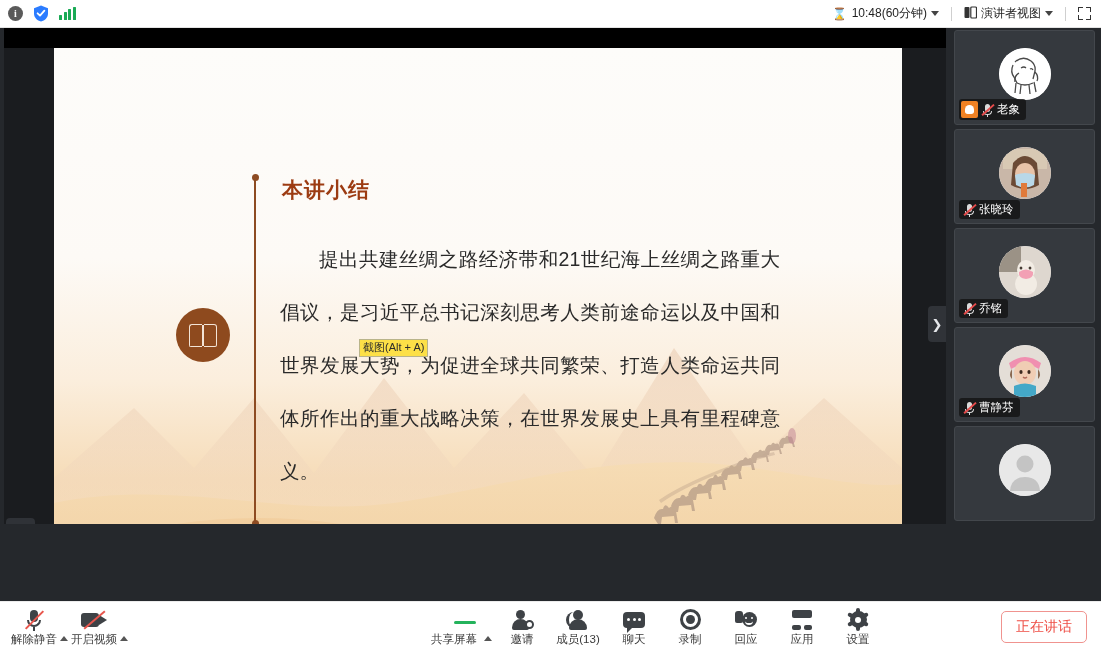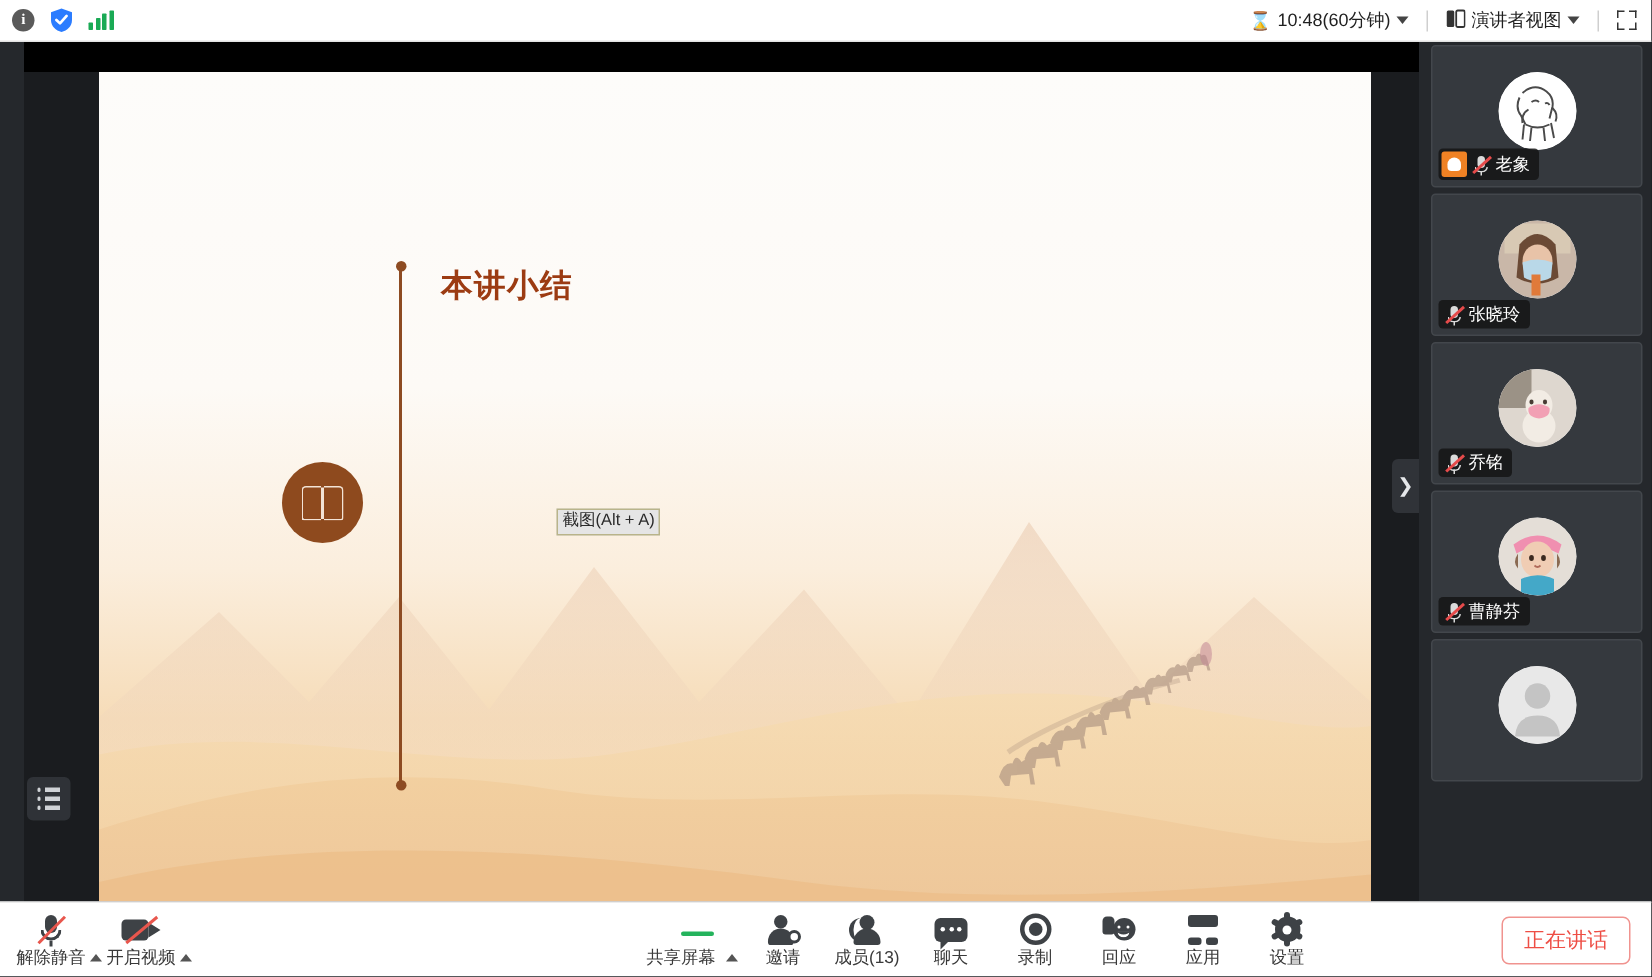--- a/index.html
+++ b/index.html
@@ -45,21 +45,21 @@
   .icon-hourglass { font-size: 12px; color: #333; }
   .fs-icon { width: 13px; height: 13px; position: relative; display:inline-block; }
   .fs-icon span { position: absolute; width: 5px; height: 5px; border: 1.6px solid #333; }
   .fs-icon span:nth-child(1){ top:0; left:0; border-right:none; border-bottom:none; }
   .fs-icon span:nth-child(2){ top:0; right:0; border-left:none; border-bottom:none; }
   .fs-icon span:nth-child(3){ bottom:0; left:0; border-right:none; border-top:none; }
   .fs-icon span:nth-child(4){ bottom:0; right:0; border-left:none; border-top:none; }
 
   
   .stage {
-    position: absolute; top: 28px; left: 16px; width: 946px; height: 573px;
+    position: absolute; top: 28px; left: 4px; width: 946px; height: 496px;
     background: #1a1c1f; overflow: hidden;
   }
   .stage-blackbar { position:absolute; top:0; left:0; width:100%; height:20px; background:#000; }
 
   .slide {
     position: absolute; top: 20px; left: 50px; width: 848px; height: 553px;
     background: linear-gradient(180deg,#fdfcfa 0%, #fdfaf6 38%, #fbeedd 60%, #f6dcb8 78%, #f4d6ac 100%);
     overflow: hidden;
   }
 
@@ -95,21 +95,21 @@
   }
   .slide-body {
     position: absolute; left: 226px; top: 185px; width: 500px;
     font-size: 19.5px; color: #2a2a2a; line-height: 53px;
     text-indent: 2em; text-align: justify;
     font-family: "Liberation Sans", "DejaVu Sans", sans-serif;
   }
 
   .tooltip-snip {
     position: absolute; left: 355px; top: 311px;
-    background: #e5e5e5; border: 1px solid #b9b48a;
+    background: #fde047; border: 1px solid #b9b48a;
     font-size: 11px; color: #2b2b2b; padding: 0px 3px 1px;
     line-height: 15px; z-index: 12;
   }
 
   .list-toggle {
     position:absolute; left: 2px; top: 490px; width: 29px; height: 29px;
     background: #2f3237; border-radius: 4px;
     display:flex; align-items:center; justify-content:center; cursor:pointer;
     z-index: 20;
   }
@@ -340,20 +340,21 @@
           </g>
       </svg>
 
       <div class="slide-rail"></div>
       <div class="book-badge">
         <span class="book-glyph">
             <span class="book-spine"></span>
           </span>
       </div>
       <div class="slide-title">本讲小结</div>
+      <div class="slide-body">提出共建丝绸之路经济带和21世纪海上丝绸之路重大倡议，是习近平总书记深刻思考人类前途命运以及中国和世界发展大势，为促进全球共同繁荣、打造人类命运共同体所作出的重大战略决策，在世界发展史上具有里程碑意义。</div>
 
     </div>
 
     <div class="tooltip-snip">截图(Alt + A)</div>
 
     <div class="list-toggle">
       <span class="lt-rows">
           <i></i>
           <i></i>
           <i></i>

